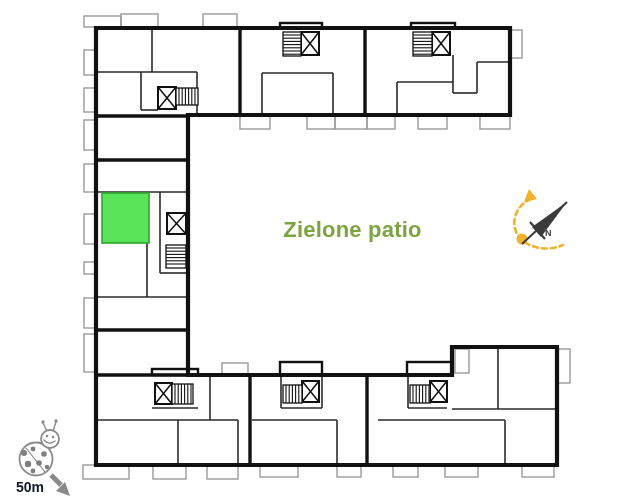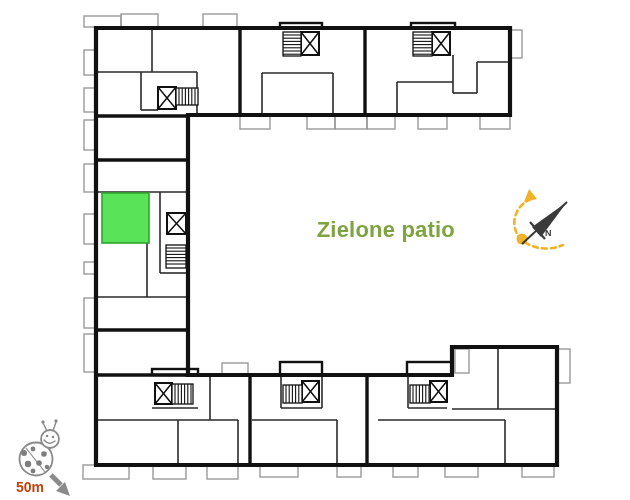--- a/index.html
+++ b/index.html
@@ -1,19 +1,19 @@
 <!DOCTYPE html>
 <html><head>
 <meta charset="utf-8">
 <style>
   html,body{margin:0;padding:0;background:#fff;}
   .stage{position:relative;width:630px;height:500px;background:#fff;overflow:hidden;
          font-family:"Liberation Sans",sans-serif;}
   .stage svg{position:absolute;left:0;top:0;}
-  .patio-label{position:absolute;left:250px;top:217px;width:205px;text-align:right;}
+  .patio-label{position:absolute;left:250px;top:217px;width:205px;text-align:center;}
   .patio-title{font-size:22px;font-weight:bold;letter-spacing:.2px;}
   .patio-sub{font-size:13px;font-weight:600;margin-top:3px;}
   .scale-label{position:absolute;left:16px;top:479px;font-size:14px;font-weight:bold;}
 </style>
 </head>
 <body>
 
 <div class="stage">
   <svg id="plan" width="630" height="500" viewBox="0 0 630 500">
       <g>
@@ -237,14 +237,14 @@
           <line x1="51" y1="475" x2="61" y2="485" stroke="#8a8a8a" stroke-width="5"></line>
           <polygon points="56,491 65,482 70,496" fill="#8a8a8a"></polygon>
         </g>
       </g>
     </svg>
 
   <div class="patio-label" style="color: rgb(125, 164, 64);">
     <div class="patio-title">Zielone patio</div>
   </div>
 
-  <div class="scale-label" style="color: #c2410c;">50m</div>
+  <div class="scale-label" style="color: #0f172a;">50m</div>
 </div>
 
 </body></html>

